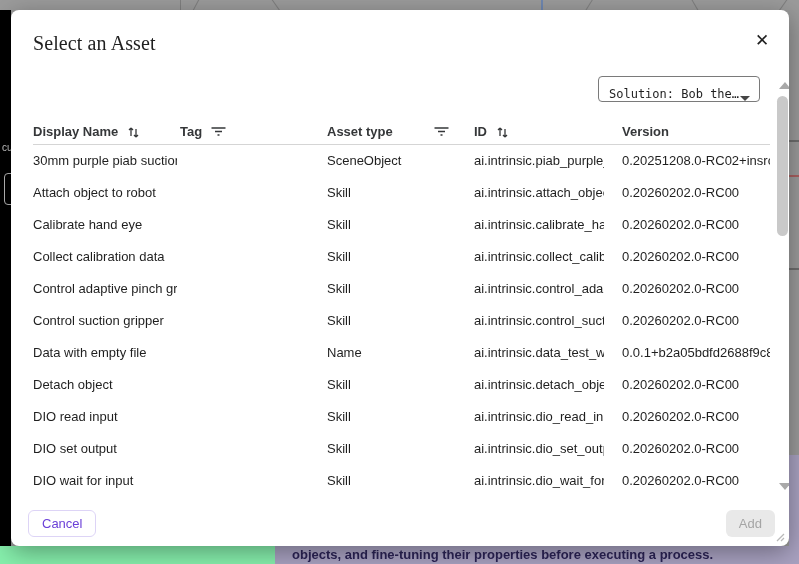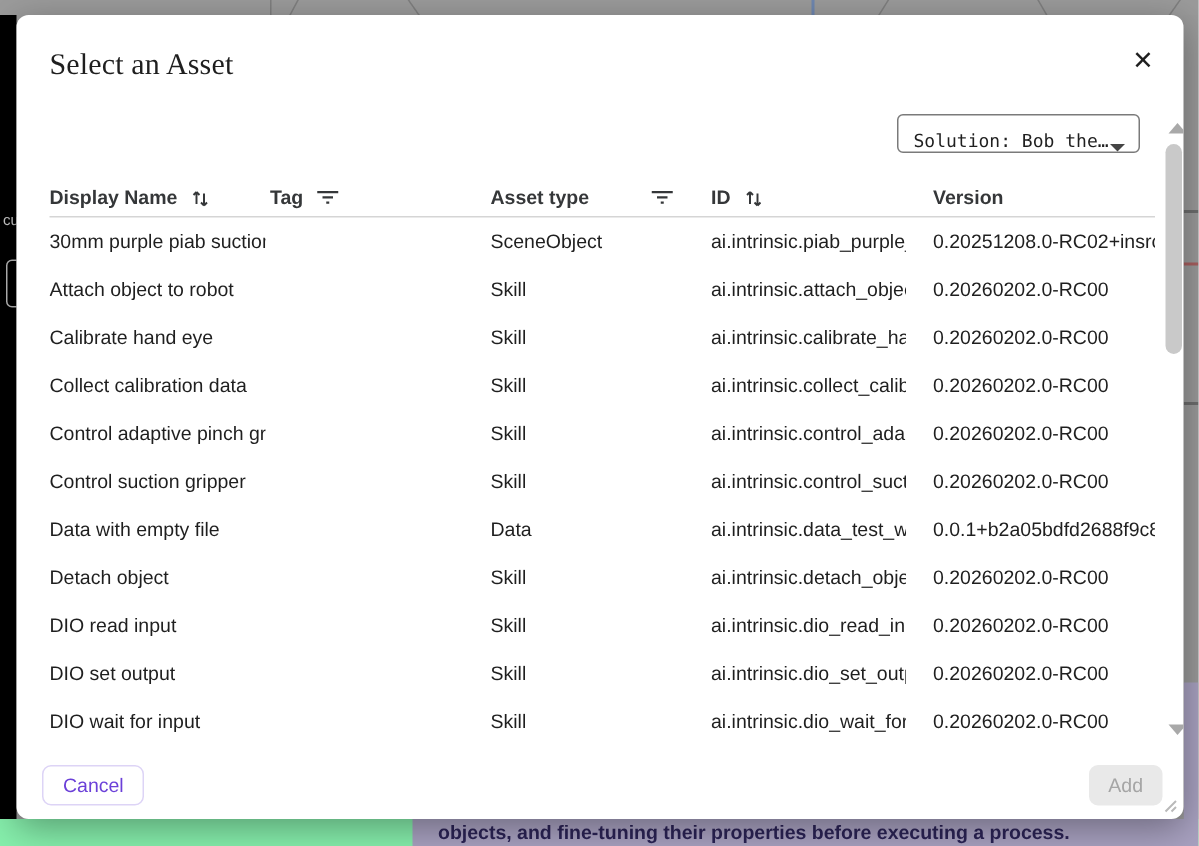--- a/index.html
+++ b/index.html
@@ -244,21 +244,21 @@
       <div class="c c1">Control suction gripper</div>
       <div class="c c2"></div>
       <div class="c c3">Skill</div>
       <div class="c c4">ai.intrinsic.control_suction</div>
       <div class="c c5">0.20260202.0-RC00</div>
     </div>
 
     <div class="trow">
       <div class="c c1">Data with empty file</div>
       <div class="c c2"></div>
-      <div class="c c3">Data</div>
+      <div class="c c3">Name</div>
       <div class="c c4">ai.intrinsic.data_test_with_</div>
       <div class="c c5">0.0.1+b2a05bdfd2688f9c8</div>
     </div>
 
     <div class="trow">
       <div class="c c1">Detach object</div>
       <div class="c c2"></div>
       <div class="c c3">Skill</div>
       <div class="c c4">ai.intrinsic.detach_object</div>
       <div class="c c5">0.20260202.0-RC00</div>

